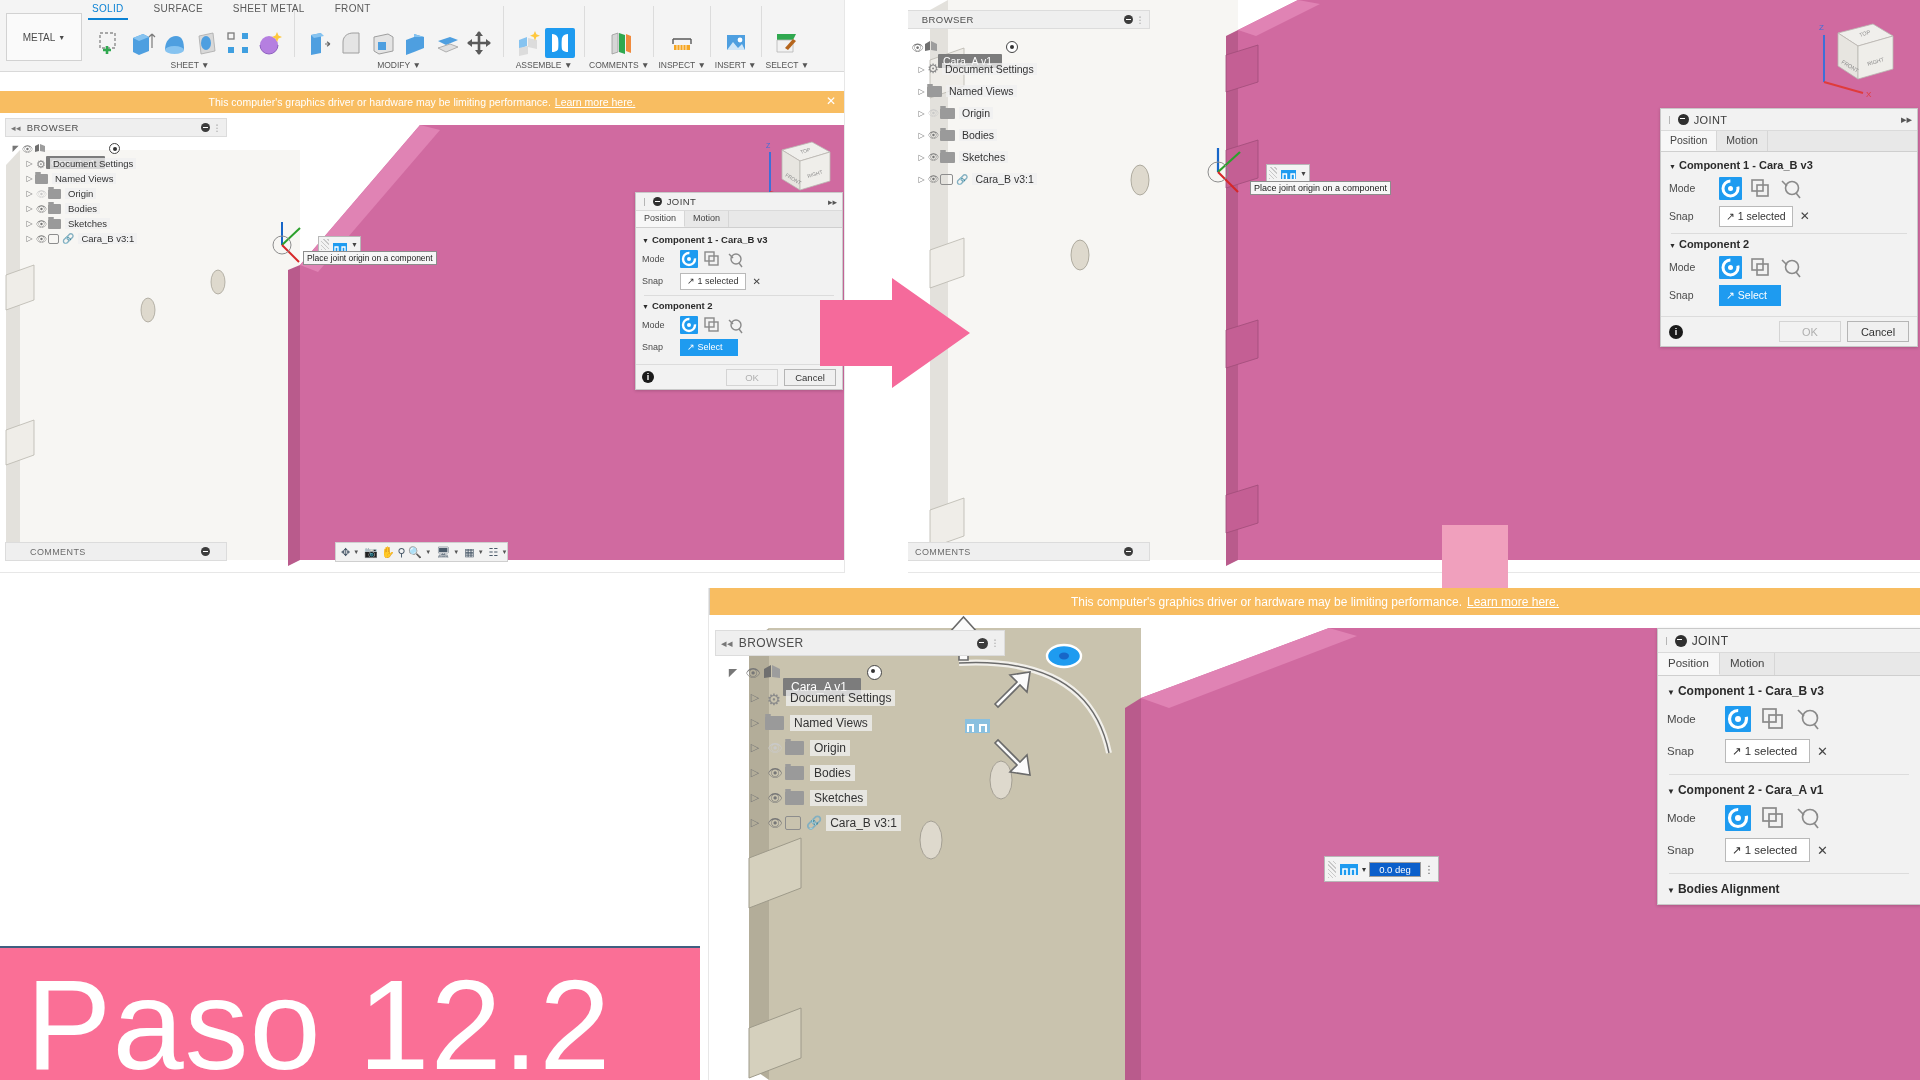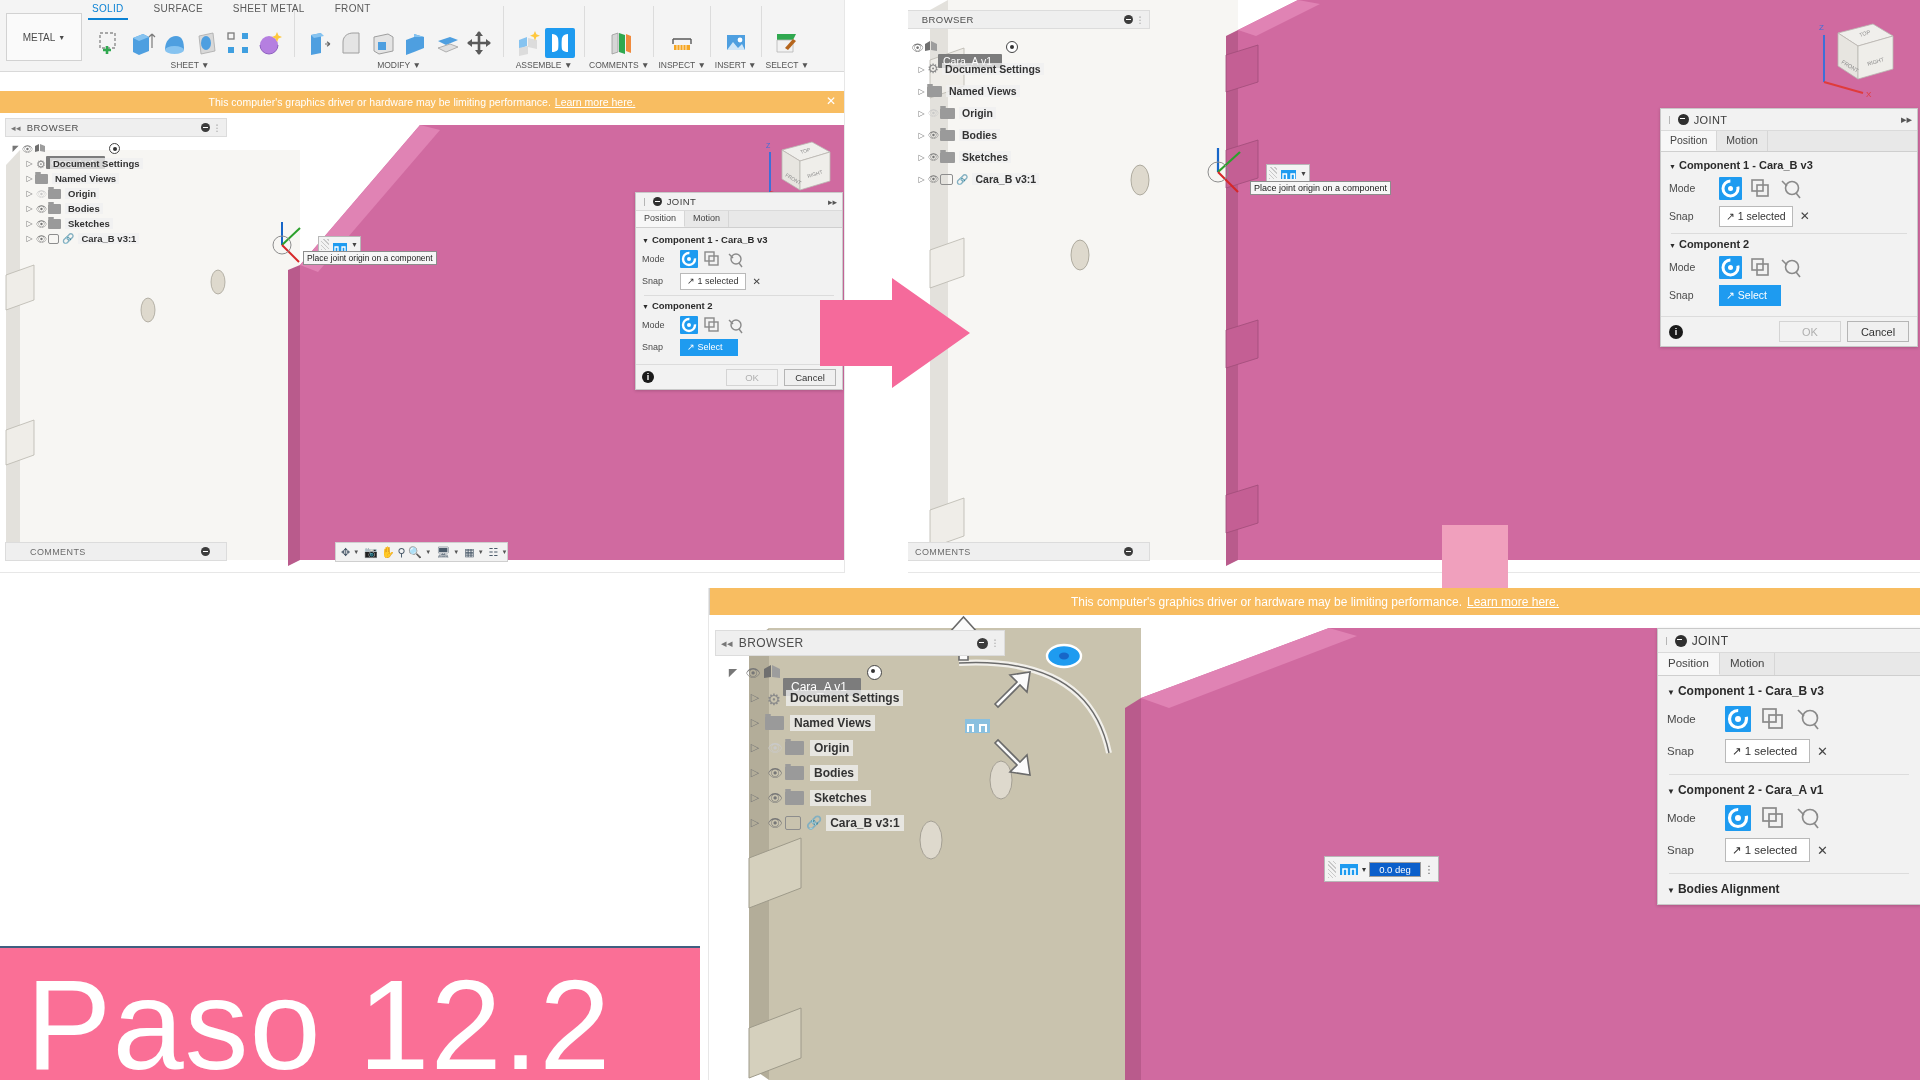--- a/index.html
+++ b/index.html
@@ -55,21 +55,21 @@
   .browser-bar .dot::after { content:''; position:absolute; left:2px; top:4px; width:5px; height:1px; background:#fff;}
   .browser-bar .grip { position: absolute; right: 4px; font-size: 9px; color: #888;}
 
   .tree { position: absolute; font-size: 9.5px; color: #333; }
   .tree .row { display: flex; align-items: center; height: 15px; }
   .tree .arrow { width: 11px; text-align: center; color: #777; font-size: 8px; }
   .tree .eye { width: 13px; text-align:center; color:#777; font-size: 9px;}
   .tree .eye.off { color: #c9c9c9; }
   .tree .fold { width: 13px; height: 10px; background: #9a9a9a; border-radius: 1px; position: relative; margin-right: 4px;}
   .tree .fold::before{content:'';position:absolute;left:0;top:-2px;width:6px;height:2px;background:#9a9a9a;border-radius:1px;}
-  .tree .lbl { background: rgba(240,240,240,.78); padding: 0 3px; white-space: nowrap; font-weight: bold;}
+  .tree .lbl { background: rgba(240,240,240,.78); padding: 0 3px; white-space: nowrap;}
   .tree .rootlbl { background: #7c7c7c; color: #fff; padding: 1px 10px 1px 5px; border-radius:1px;margin-top:28px; }
   .tree .gear { width:12px;height:12px;margin-right:3px;color:#8a8a8a;font-size:11px;line-height:12px;text-align:center;}
   .tree .link { color:#6f6f6f; margin-right: 4px; font-size: 10px;}
   .tree .cube { width:11px;height:10px;border:1.4px solid #8d8d8d;border-radius:2px;margin-right:3px;}
   .tree .radio { width:11px;height:11px;border-radius:50%;border:1.4px solid #444;margin-left:4px;position:relative;background:#fff;}
   .tree .radio::after{content:'';position:absolute;left:2.5px;top:2.5px;width:4px;height:4px;border-radius:50%;background:#333;}
 
   .comments-bar {
     position:absolute; height:19px; background:#efefef; border:1px solid #dcdcdc;
     display:flex; align-items:center; font-size:9px; color:#6a6a6a; letter-spacing:.4px; padding-left:24px;

